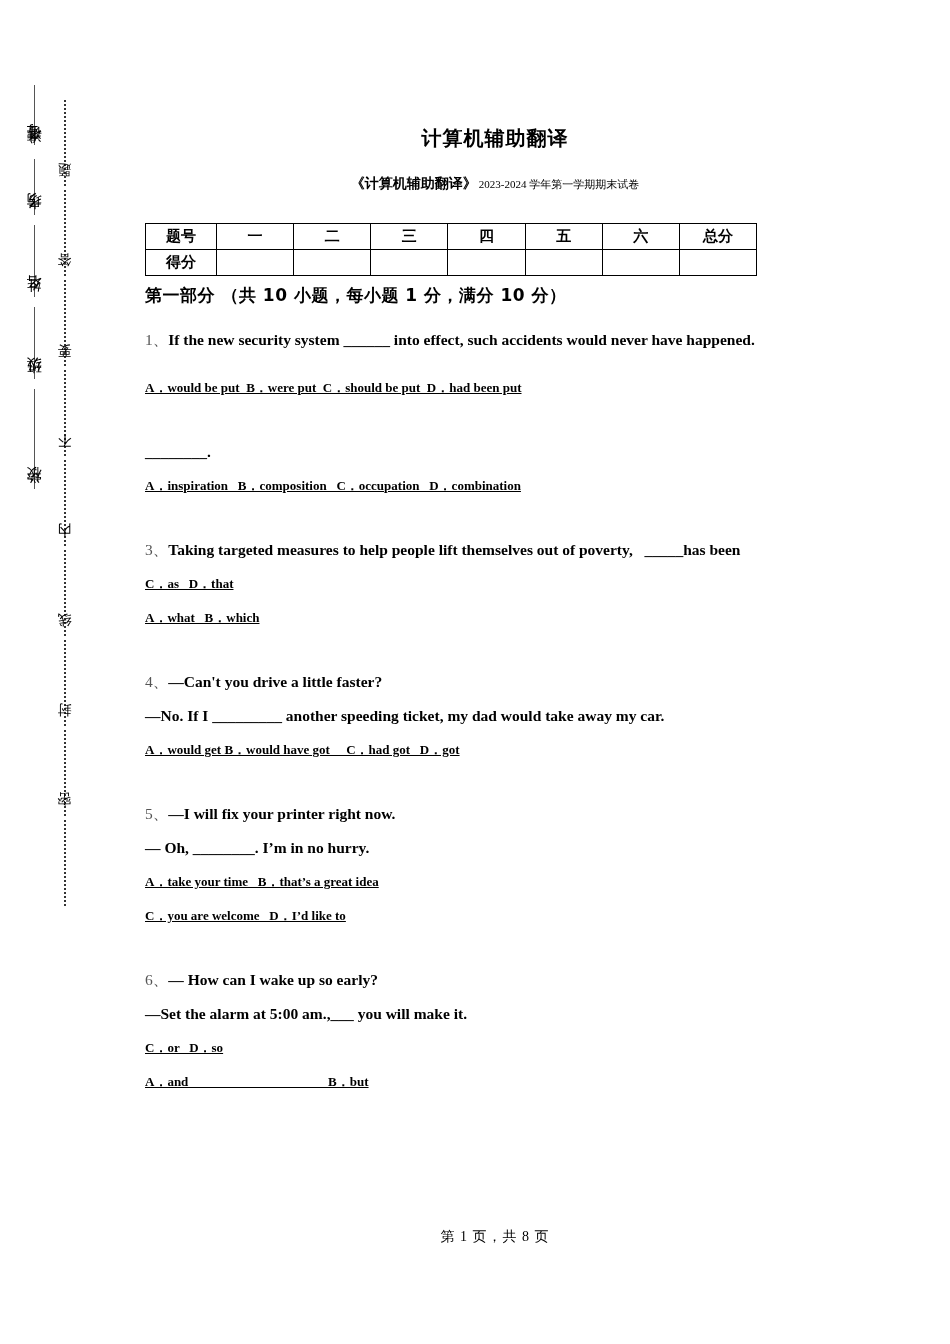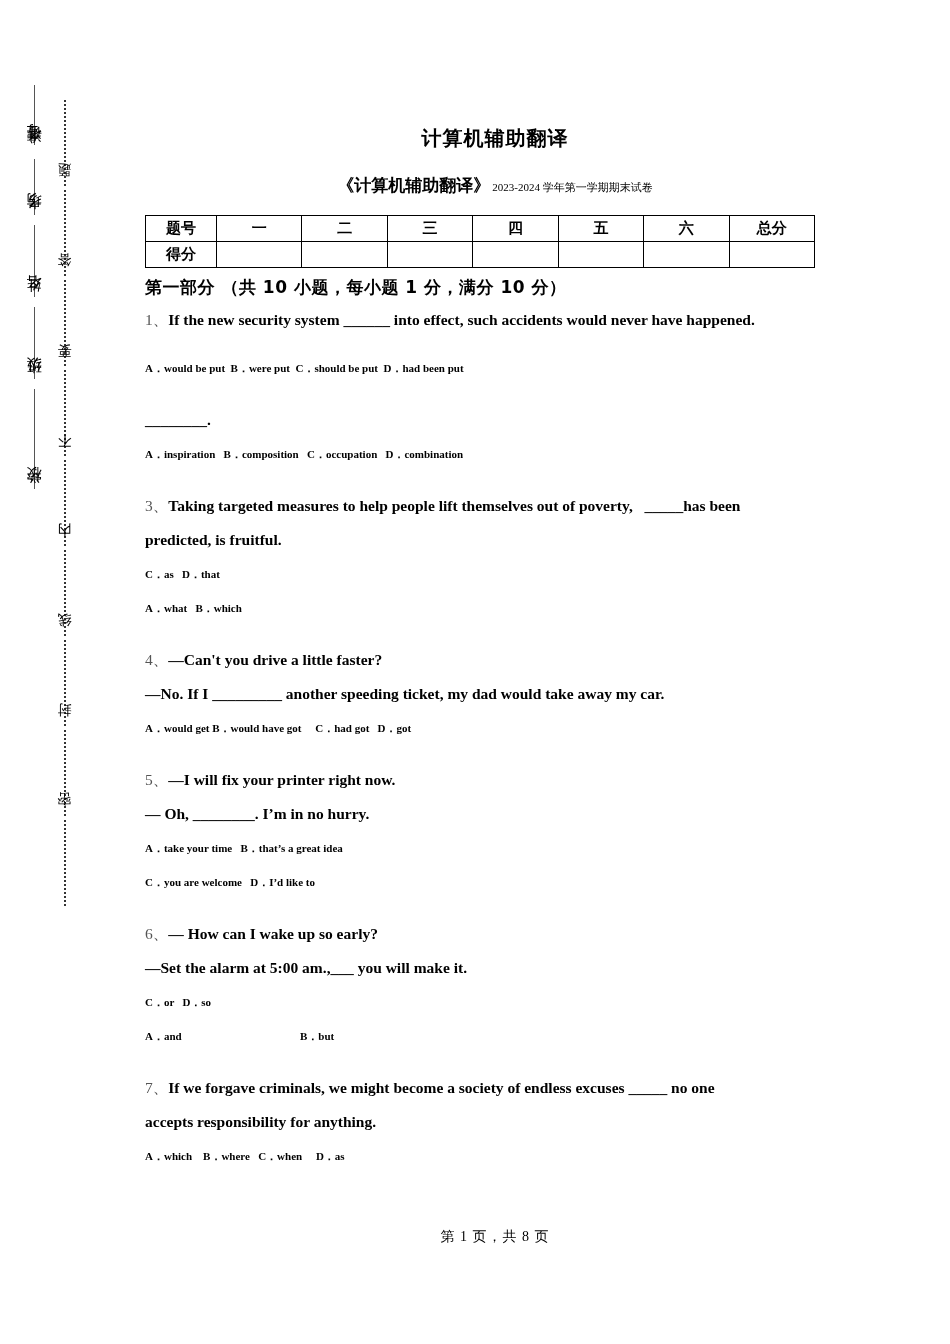--- a/index.html
+++ b/index.html
@@ -96,34 +96,34 @@
     letter-spacing: 1px;
   }
   .doc-subtitle {
     margin-top: 22px;
     text-align: center;
     white-space: nowrap;
   }
   .doc-subtitle .course {
     font-family: "DejaVu Sans", sans-serif;
     font-weight: bold;
-    font-size: 17px;
+    font-size: 14px;
     letter-spacing: 0px;
   }
   .doc-subtitle .term {
     font-family: "Liberation Serif", "DejaVu Serif", serif;
     font-size: 11px;
     margin-left: 2px;
   }
 
   
   .score-table {
-    margin-top: 18px;
+    margin-top: 30px;
     border-collapse: collapse;
-    width: 670px;
+    width: 612px;
     table-layout: fixed;
   }
   .score-table td {
     border: 1px solid #000;
     height: 25px;
     text-align: center;
     vertical-align: middle;
     font-family: "DejaVu Sans", sans-serif;
     font-size: 15px;
     font-weight: bold;
@@ -135,40 +135,41 @@
   .section-head {
     margin-top: 8px;
     font-family: "DejaVu Sans", sans-serif;
     font-weight: bold;
     font-size: 17px;
     letter-spacing: 0.5px;
   }
 
   
   .question {
-    margin-top: 4px;
+    margin-top: 16px;
   }
   .q-line {
     font-family: "Liberation Serif", "DejaVu Serif", serif;
     font-weight: bold;
     font-size: 15.5px;
     line-height: 34px;
     white-space: pre-wrap;
   }
   .q-num {
     font-weight: normal;
     color: #555;
   }
   .q-spacer { height: 14px; }
   .opt-line {
     font-family: "Liberation Serif", "DejaVu Serif", serif;
     font-weight: bold;
-    font-size: 11px;
+    font-size: 13px;
     line-height: 34px;
     white-space: pre-wrap;
+    text-decoration: underline;
   }
 
   
   .page-footer {
     position: absolute;
     left: 145px;
     top: 1228px;
     width: 700px;
     text-align: center;
     font-family: "Liberation Serif", "DejaVu Serif", serif;
@@ -261,21 +262,20 @@
 
   <div class="question">
     <div class="q-line">________.</div>
     <div class="opt-line">A．inspiration   B．composition   C．occupation   D．combination</div>
   </div>
 
   <div class="q-spacer"></div>
 
   <div class="question">
     <div class="q-line"><span class="q-num">3、</span><span>Taking targeted measures to help people lift themselves out of poverty,   _____has been</span></div>
-    <div class="q-line">predicted, is fruitful.</div>
     <div class="opt-line">C．as   D．that</div>
     <div class="opt-line">A．what   B．which</div>
   </div>
 
   <div class="q-spacer"></div>
 
   <div class="question">
     <div class="q-line"><span class="q-num">4、</span><span>—Can't you drive a little faster?</span></div>
     <div class="q-line">—No. If I _________ another speeding ticket, my dad would take away my car.</div>
     <div class="opt-line">A．would get B．would have got     C．had got   D．got</div>
@@ -294,21 +294,16 @@
 
   <div class="question">
     <div class="q-line"><span class="q-num">6、</span><span>— How can I wake up so early?</span></div>
     <div class="q-line">—Set the alarm at 5:00 am.,___ you will make it.</div>
     <div class="opt-line">C．or   D．so</div>
     <div class="opt-line">A．and                                           B．but</div>
   </div>
 
   <div class="q-spacer"></div>
 
-  <div class="question">
-    <div class="q-line"><span class="q-num">7、</span><span>If we forgave criminals, we might become a society of endless excuses _____ no one</span></div>
-    <div class="q-line">accepts responsibility for anything.</div>
-    <div class="opt-line">A．which    B．where   C．when     D．as</div>
-  </div>
 
 </div>
 
 <div class="page-footer">第 1 页，共 8 页</div>
 
 </body></html>

